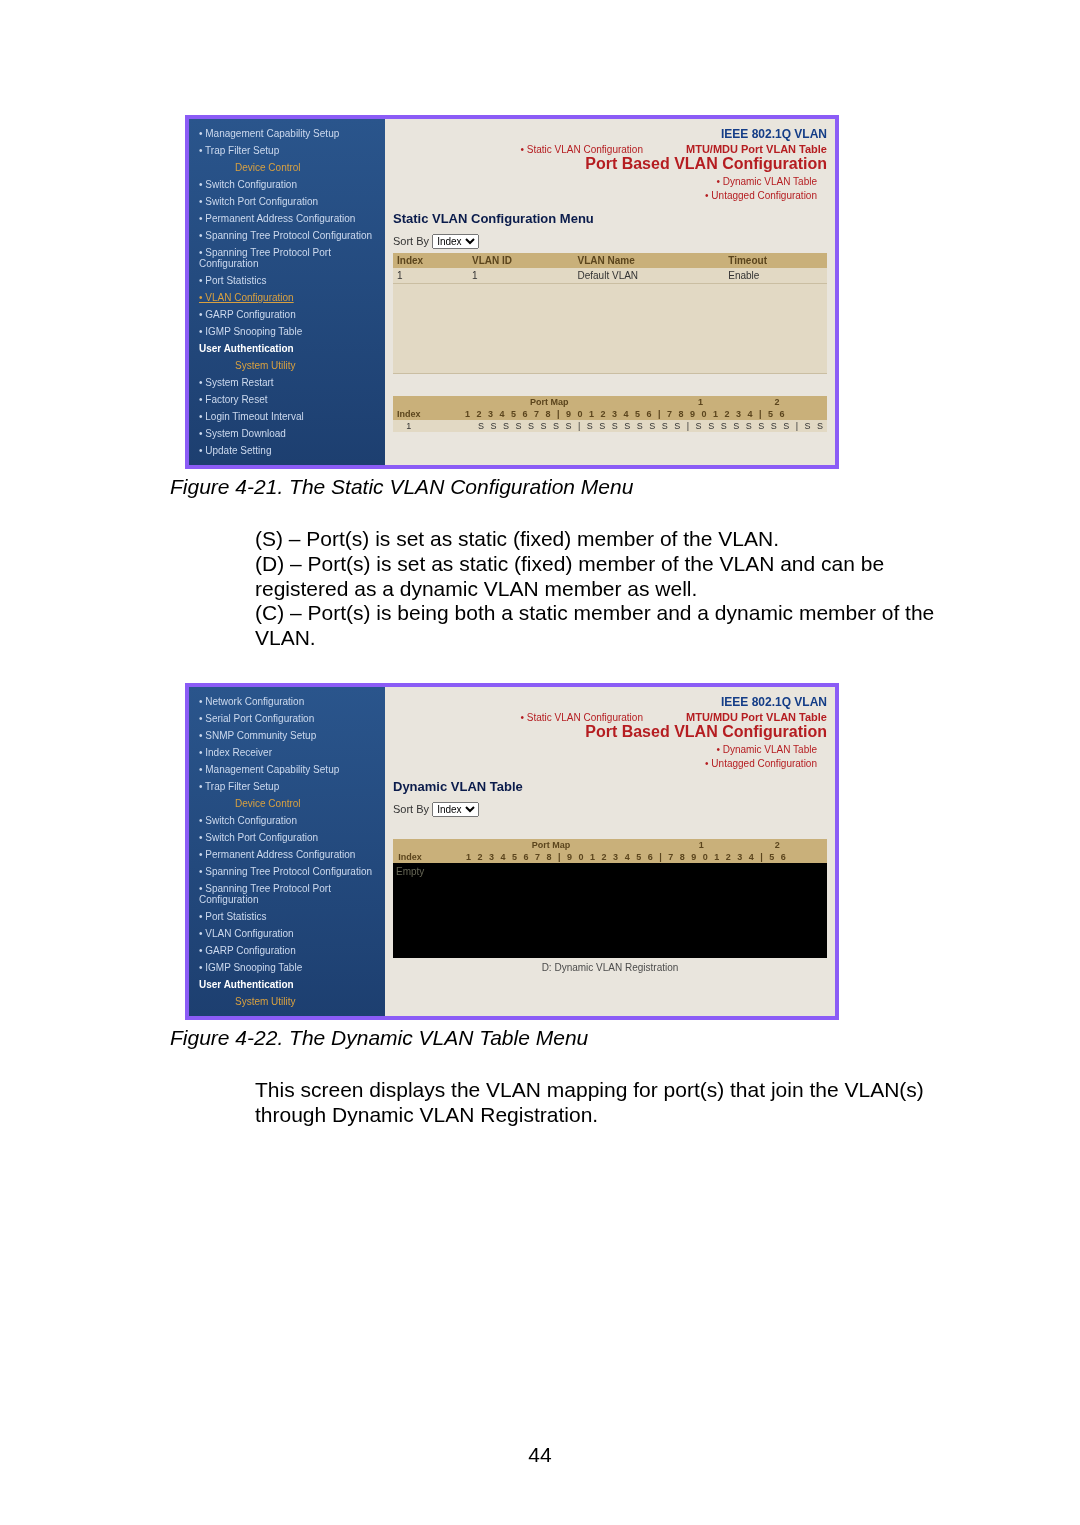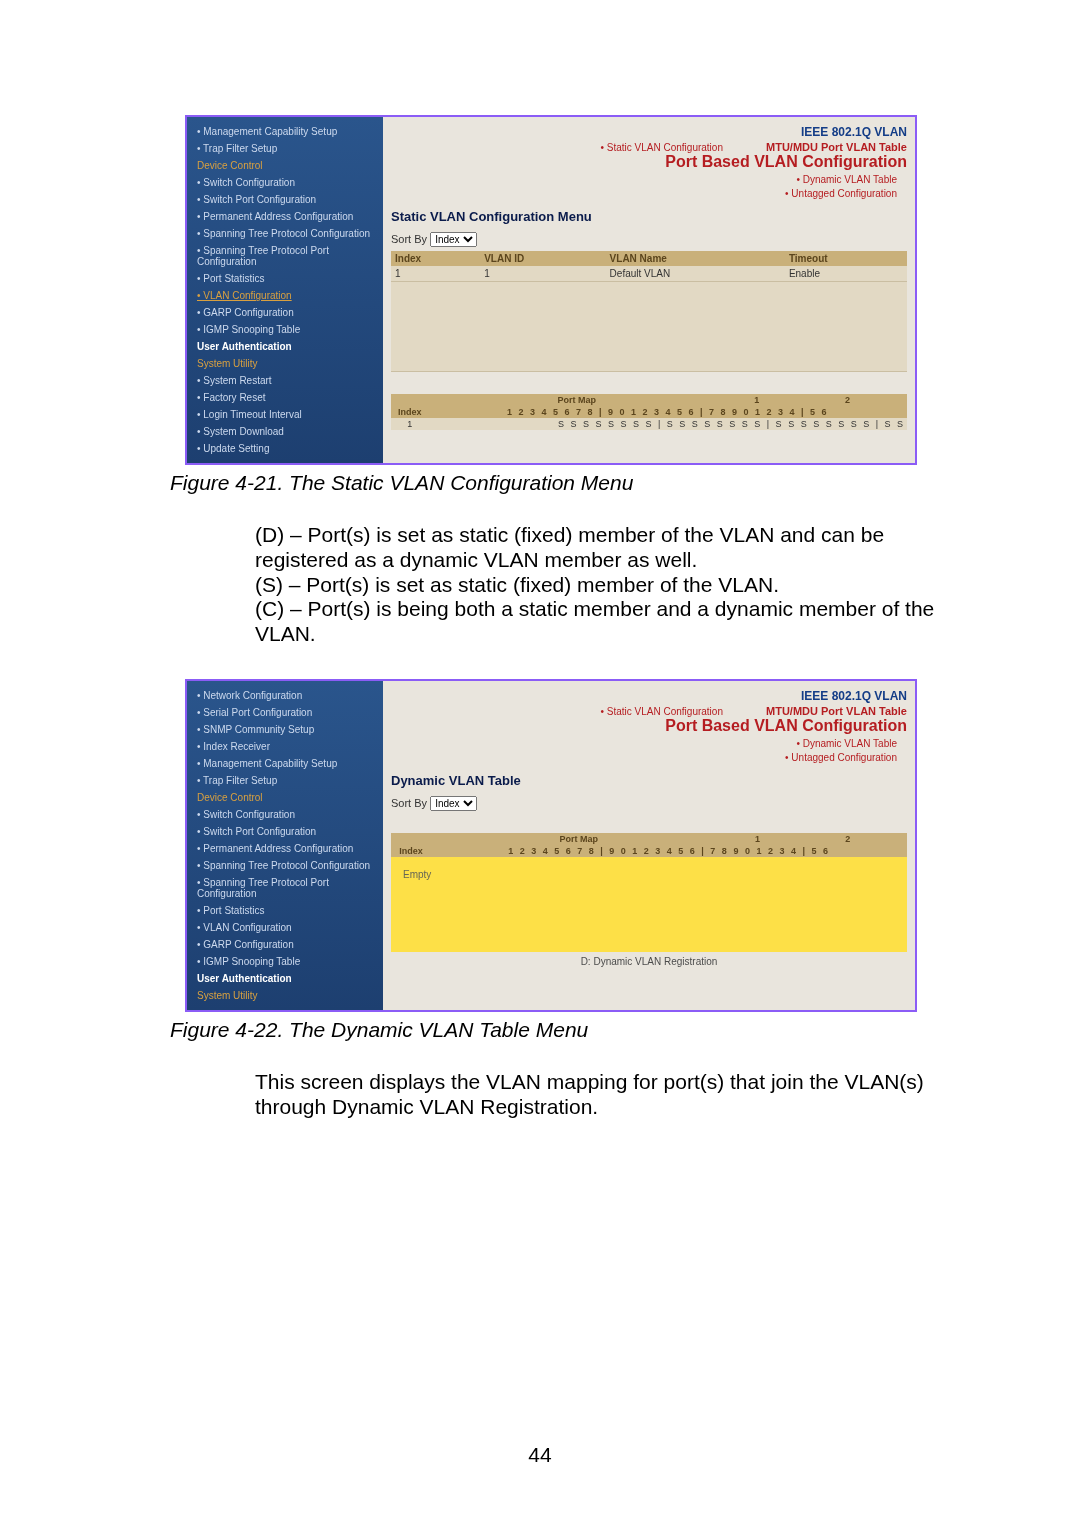--- a/index.html
+++ b/index.html
@@ -7,43 +7,43 @@
       background: #ffffff;
       width: 1080px;
       height: 1525px;
       font-family: Arial, Helvetica, sans-serif;
       position: relative;
       padding-top: 115px;
     }
 
     .figure-container { margin-left: 185px; margin-right: 80px; }
     .figure-image {
-      width: 732px;
+      width: 654px;
       height: auto;
-      border: 2px solid #8b5cf6;
+      border: 4px solid #8b5cf6;
       display: flex;
       background: #e8e4da;
     }
     .figure-image.second { margin-top: 10px; }
 
     .sidebar {
       width: 196px;
       background: #2a4a7a;
       background: linear-gradient(#2a558c, #1d3f70);
       color: #fff;
       font-size: 10px;
       padding: 6px 0;
     }
     .sidebar .item {
       padding: 3px 10px;
       color: #ccd9ee;
       text-decoration: none;
       display: block;
     }
-    .sidebar .item.highlight { color: #d8a040; }
+    .sidebar .item.highlight { color: #d8a040; margin-left: 36px; }
     .sidebar .item.underline { text-decoration: underline; color:#d8a040;}
     .sidebar .heading { font-weight: bold; color:#fff; }
 
     .panel {
       flex: 1;
       background: #e9e5dd;
       font-size: 11px;
       color: #333;
       padding: 8px 8px;
       position: relative;
@@ -60,21 +60,21 @@
 
     table.data { width:100%; border-collapse: collapse; font-size:10px; }
     table.data th { background:#c9b07a; color:#5b451d; padding:2px 4px; text-align:left; font-weight:bold;}
     table.data td { background:#e2d9c4; padding:2px 4px; height:14px; border-bottom:1px solid #cabea2;}
     table.data .emptyrow td { height:90px; vertical-align:top;}
     .portmap-table { width:100%; border-collapse: collapse; font-size:9px; margin-top:22px;}
     .portmap-table th { background:#c9b07a; color:#5b451d; font-weight:bold; padding:1px 2px; text-align:center;}
     .portmap-table td { background:#e2d9c4; padding:1px 2px; text-align:center;}
     .pm-col-group { background:#c9b07a; color:#5b451d; font-weight:bold;}
 
-    .dyn-body { background:#fde047; height:95px; width:100%; font-size:10px; padding:12px; color:#665;}
+    .dyn-body { background:#000000; height:95px; width:100%; font-size:10px; padding:3px; color:#665;}
     .dyn-footer { text-align:center; font-size:10px; color:#4c4c4c; margin-top:4px;}
 
     .caption {
       font-family: Arial, sans-serif;
       font-size: 21px;
       font-style: italic;
       color: #000;
       margin: 6px 16px 28px 170px;
     }
     .body-text {
@@ -179,22 +179,22 @@
           <td colspan="12" style="letter-spacing:2px;text-align:right;">S S S S S S S S | S S S S S S S S | S S S S S S S S | S S</td>
         </tr>
       </tbody>
         </table>
     </div>
   </div>
 </div>
 <div class="caption">Figure 4-21. The Static VLAN Configuration Menu</div>
 
 <div class="body-text block1">
+  <p>(S) – Port(s) is set as static (fixed) member of the VLAN.</p>
   <p>(D) – Port(s) is set as static (fixed) member of the VLAN and can be registered as a dynamic VLAN member as well.</p>
-  <p>(S) – Port(s) is set as static (fixed) member of the VLAN.</p>
   <p>(C) – Port(s) is being both a static member and a dynamic member of the VLAN.</p>
 </div>
 
 <div class="figure-container">
   <div class="figure-image second">
     <div class="sidebar">
       <span class="item">• Network Configuration</span>
       <span class="item">• Serial Port Configuration</span>
       <span class="item">• SNMP Community Setup</span>
       <span class="item">• Index Receiver</span>

